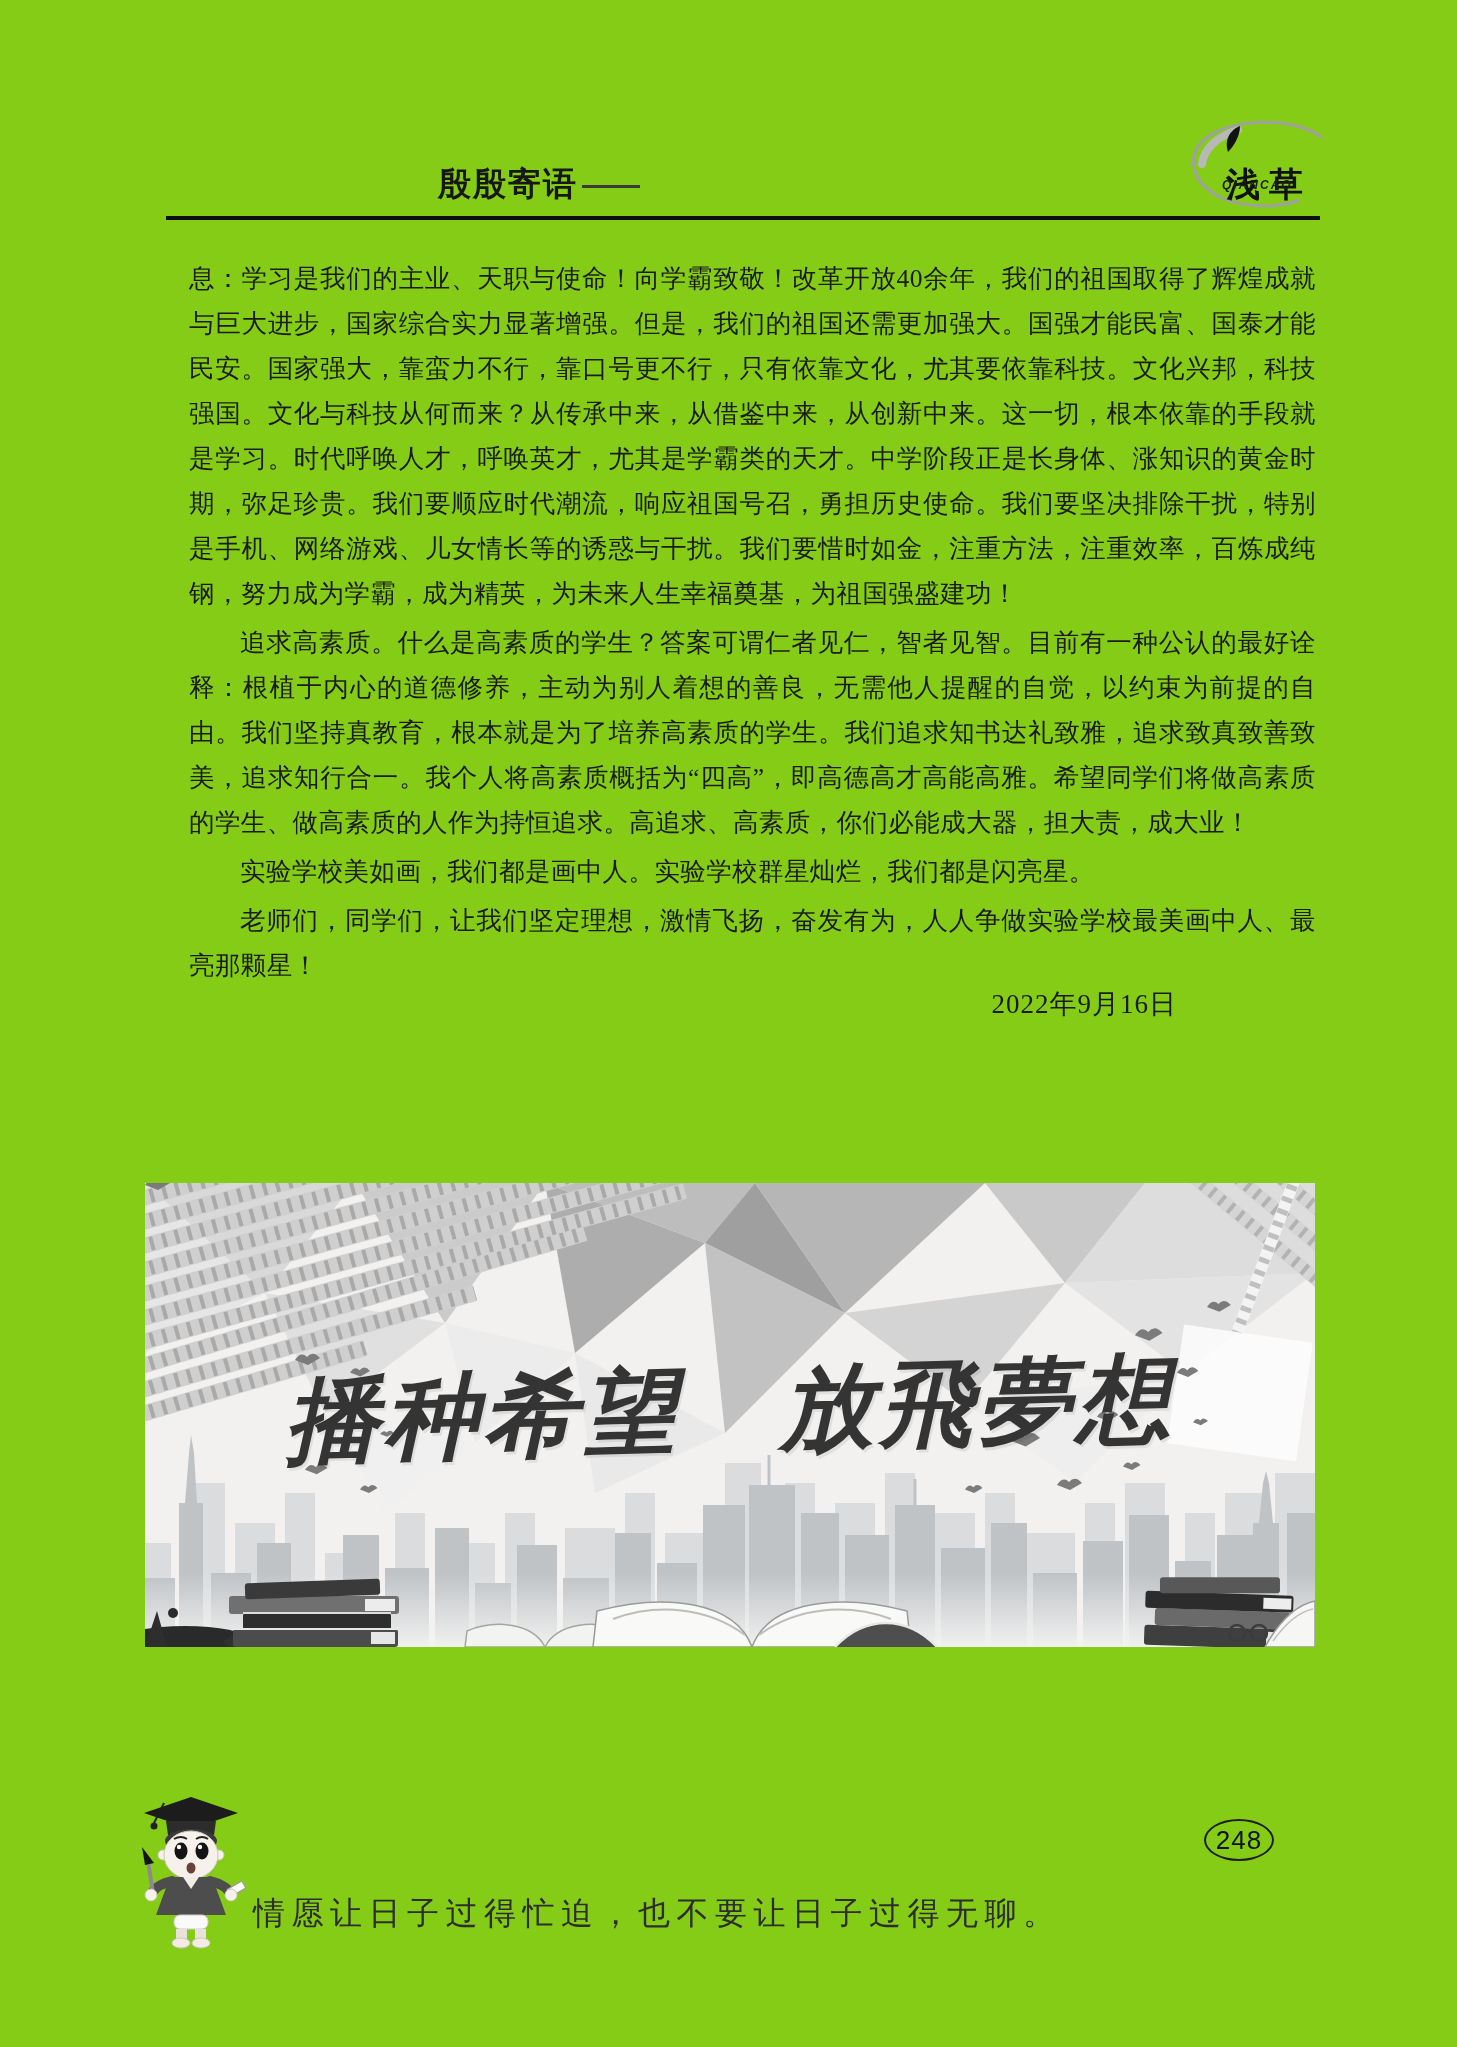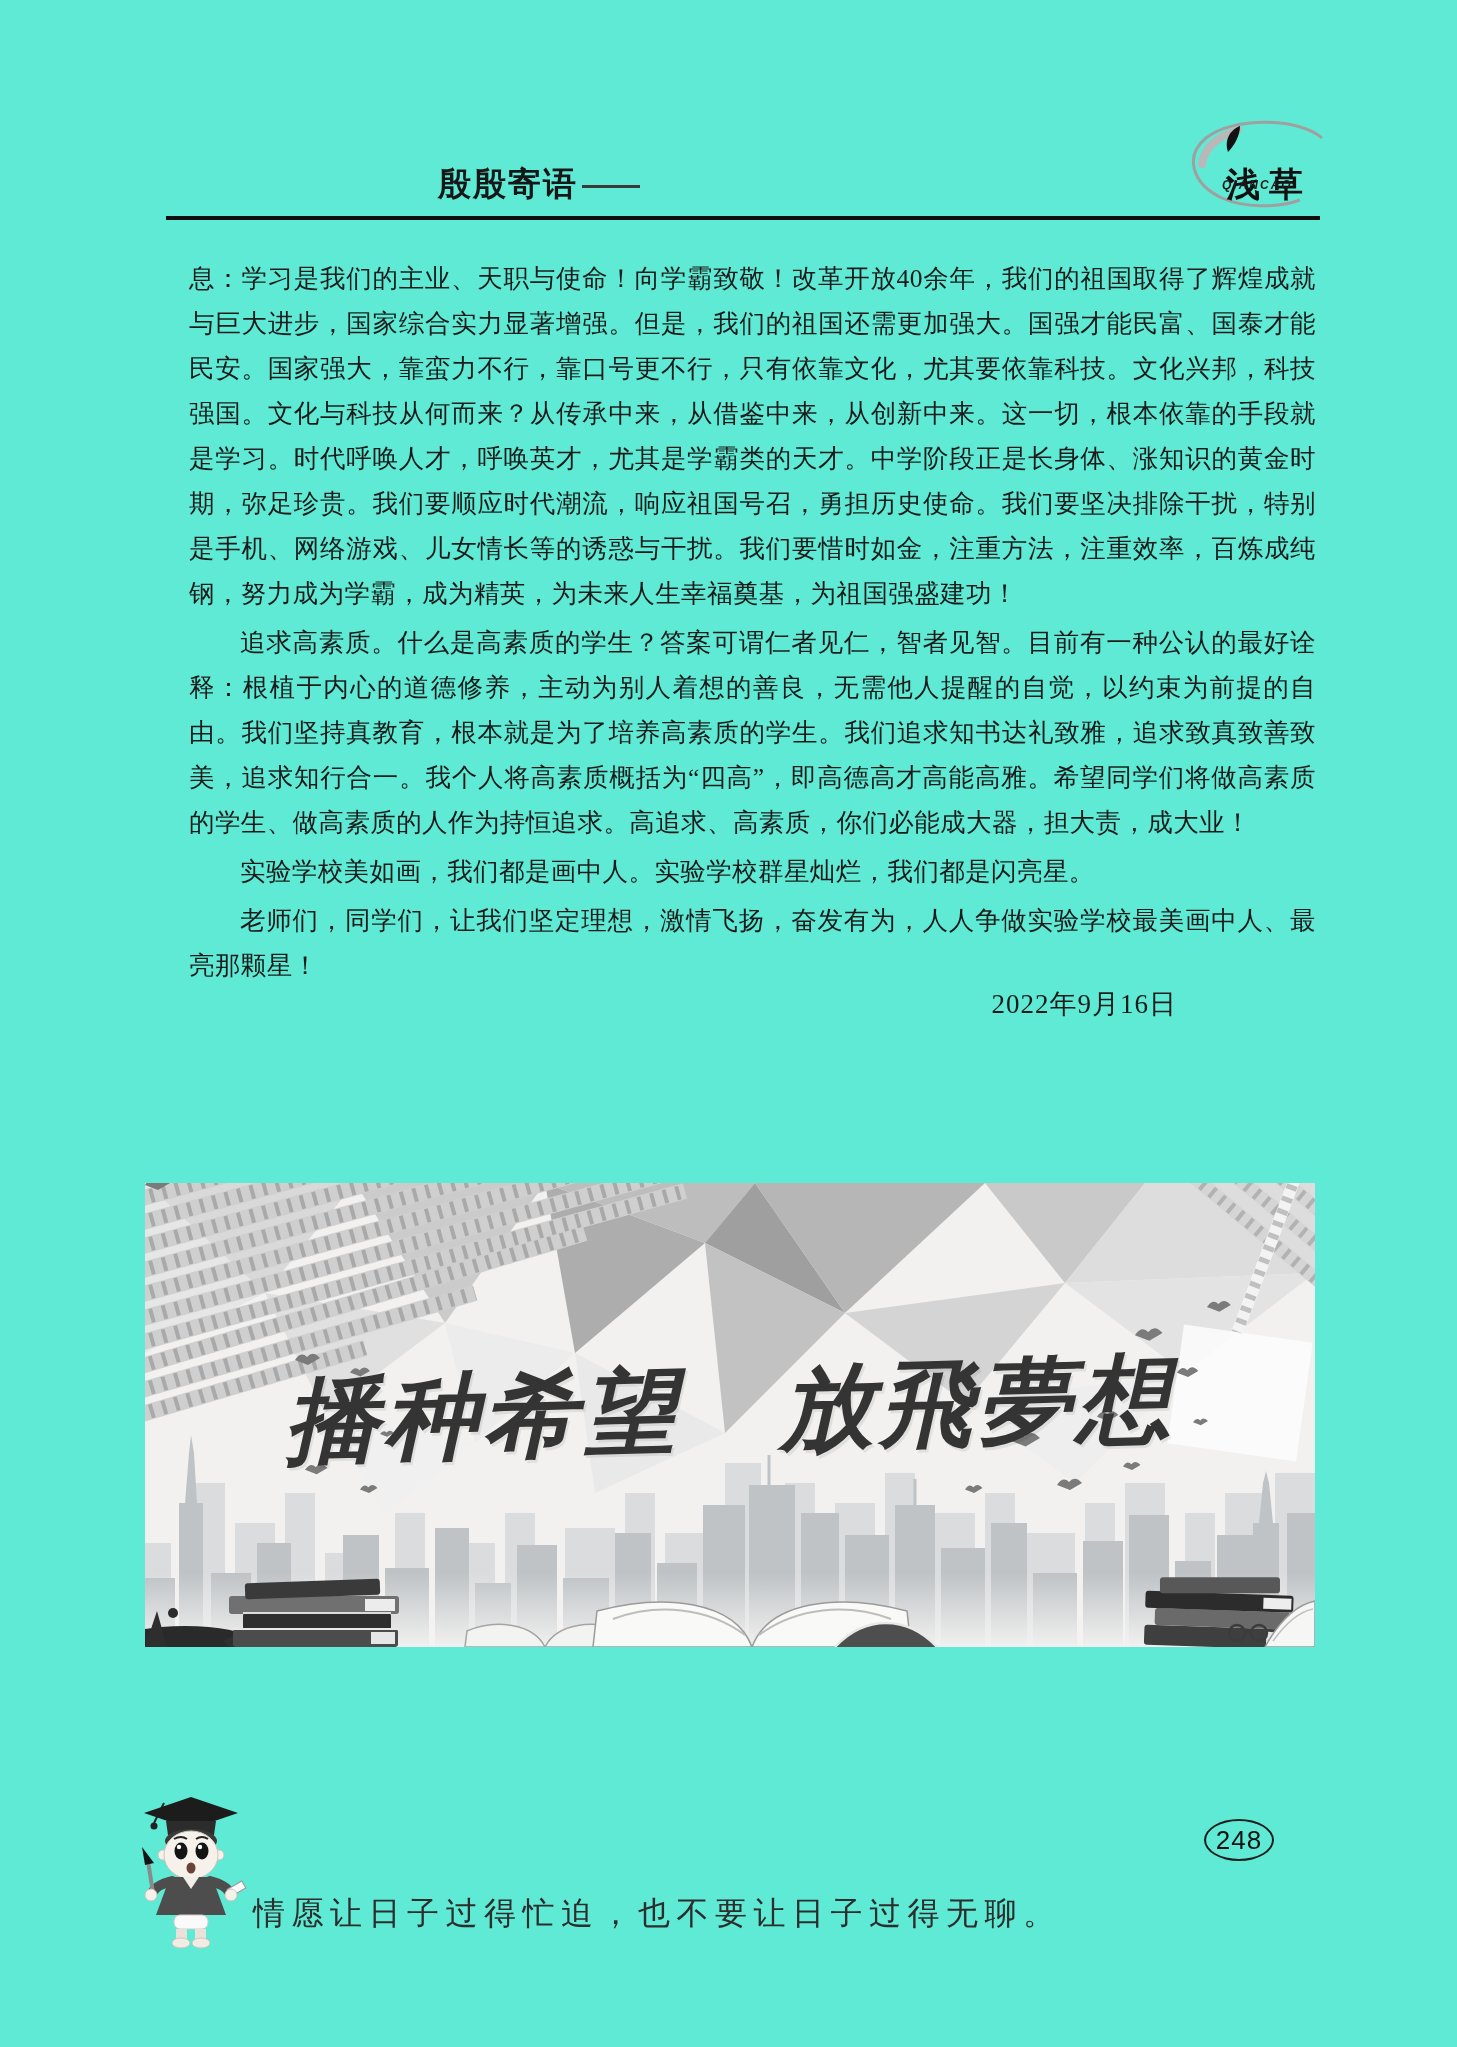--- a/index.html
+++ b/index.html
@@ -1,17 +1,17 @@
 <!DOCTYPE html>
 <html><head>
 <meta charset="utf-8">
 <style>
   html,body{margin:0;padding:0;}
   body{width:1457px;height:2047px;background:#fff;font-family:"Liberation Serif",serif;}
-  .page{position:absolute;top:0;left:0;width:1457px;height:2047px;background:#5eead4;overflow:hidden;}
+  .page{position:absolute;top:0;left:0;width:1457px;height:2047px;background:#84cc16;overflow:hidden;}
 
   
   .header-title{position:absolute;left:438px;top:158px;height:52px;display:flex;align-items:center;white-space:nowrap;}
   .section-title{font-family:"Liberation Sans",sans-serif;font-weight:900;font-size:33px;color:#171717;letter-spacing:2px;}
   .dash{position:relative;display:inline-block;width:60px;height:30px;margin:0 4px;color:transparent;overflow:hidden;}
   .dash::after{content:"";position:absolute;left:0;right:2px;top:16px;height:2.5px;background:#3a3a3a;}
   .section-subtitle{font-family:"Liberation Serif",serif;font-weight:700;font-size:30px;color:#212121;letter-spacing:3px;}
   .header-rule{position:absolute;left:166px;top:216px;width:1154px;height:4px;background:#0f0f0f;}
 
   .logo{position:absolute;left:1180px;top:112px;width:166px;height:104px;}

